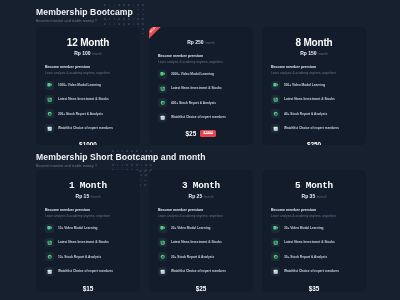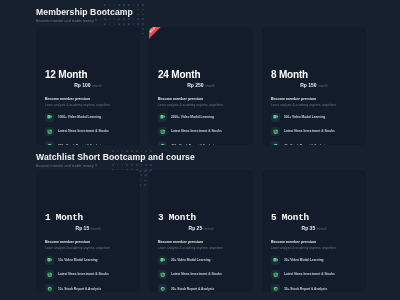--- a/index.html
+++ b/index.html
@@ -51,22 +51,22 @@
     width: 104px;
     background: #131c2a;
     border-radius: 5px;
     padding: 10px 9px 9px;
     overflow: hidden;
   }
   #row1 .card { height: 118px; }
   #row2 .card { height: 122px; }
 
   .card-term {
-    color: #ffffff;
-    font-size: 10px; font-weight: bold; letter-spacing: -.2px; margin-top: 32px;
+    text-align: center; color: #ffffff;
+    font-size: 10px; font-weight: bold; letter-spacing: -.2px;
   }
   #row2 .card-term { font-size: 9.4px; font-family: Liberation Mono, monospace; }
   .card-rp {
     text-align: center; margin-top: 2px;
     font-size: 5px; font-weight: bold; color: #e9edf2;
   }
   .card-rp .unit {
     font-size: 3.2px; font-weight: normal; color: #5d6b7e; margin-left: 1.5px;
   }
 
@@ -319,21 +319,20 @@
             </span>
             <span class="f-text">Watchlist Choice of expert members</span>
           </div>
         </div>
         <div class="price-row">
           <span class="price">$1000</span>
         </div>
       </div>
       <div class="card">
         <div class="ribbon">BEST SALE</div>
-        <div class="card-term">24 Month</div>
         <div class="card-rp">Rp 250<span class="unit">/month</span></div>
         <div class="promo-title">Become member premium</div>
         <div class="promo-sub">Learn analysis &amp; academy anytime, anywhere</div>
         <div class="features">
           <div class="feature">
             <span class="f-icon">
               <svg viewBox="0 0 16 16">
                 <rect x="1" y="3" width="10" height="10" rx="2" fill="#4fd07a"></rect>
                 <path d="M12 6.5l3-2v7l-3-2z" fill="#4fd07a"></path>
               </svg>
@@ -424,21 +423,21 @@
             <span class="f-text">Watchlist Choice of expert members</span>
           </div>
         </div>
         <div class="price-row">
           <span class="price">$250</span>
         </div>
       </div>
     </div>
 
   <div class="section-head" id="sec2">
-    <div class="section-title">Watchlist Short Bootcamp and course</div>
+    <div class="section-title">Membership Short Bootcamp and month</div>
     <div class="section-sub">Become investor and stable money !!</div>
   </div>
 
   <div class="row" id="row2">
       <div class="card">
         <div class="card-term">1 Month</div>
         <div class="card-rp">Rp 15<span class="unit">/month</span></div>
         <div class="promo-title">Become member premium</div>
         <div class="promo-sub">Learn analysis &amp; academy anytime, anywhere</div>
         <div class="features">

